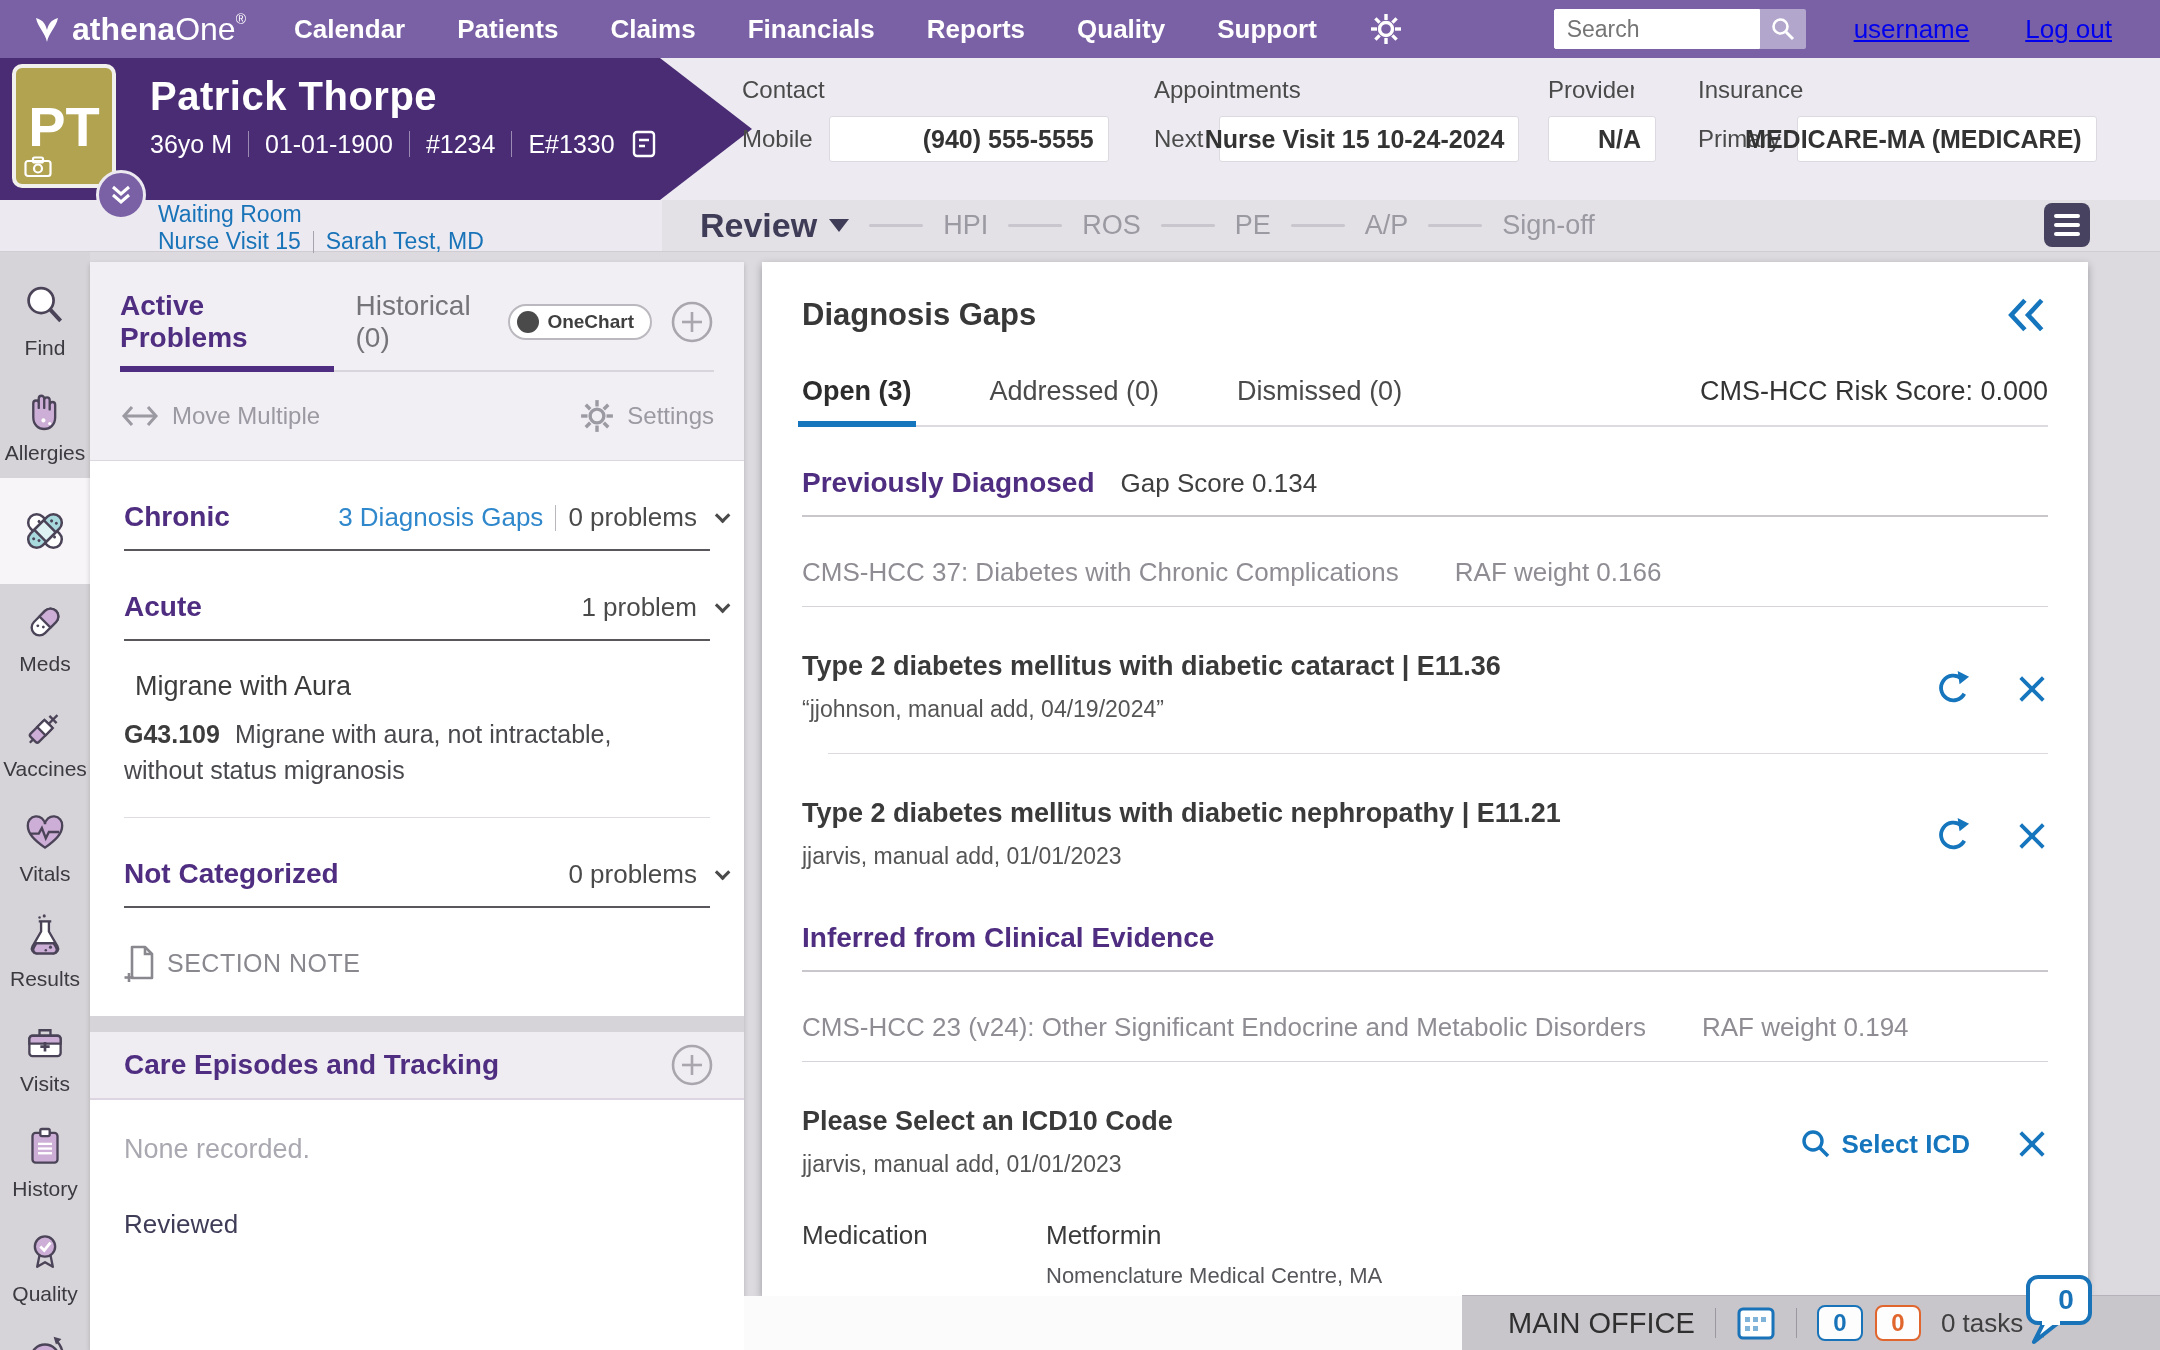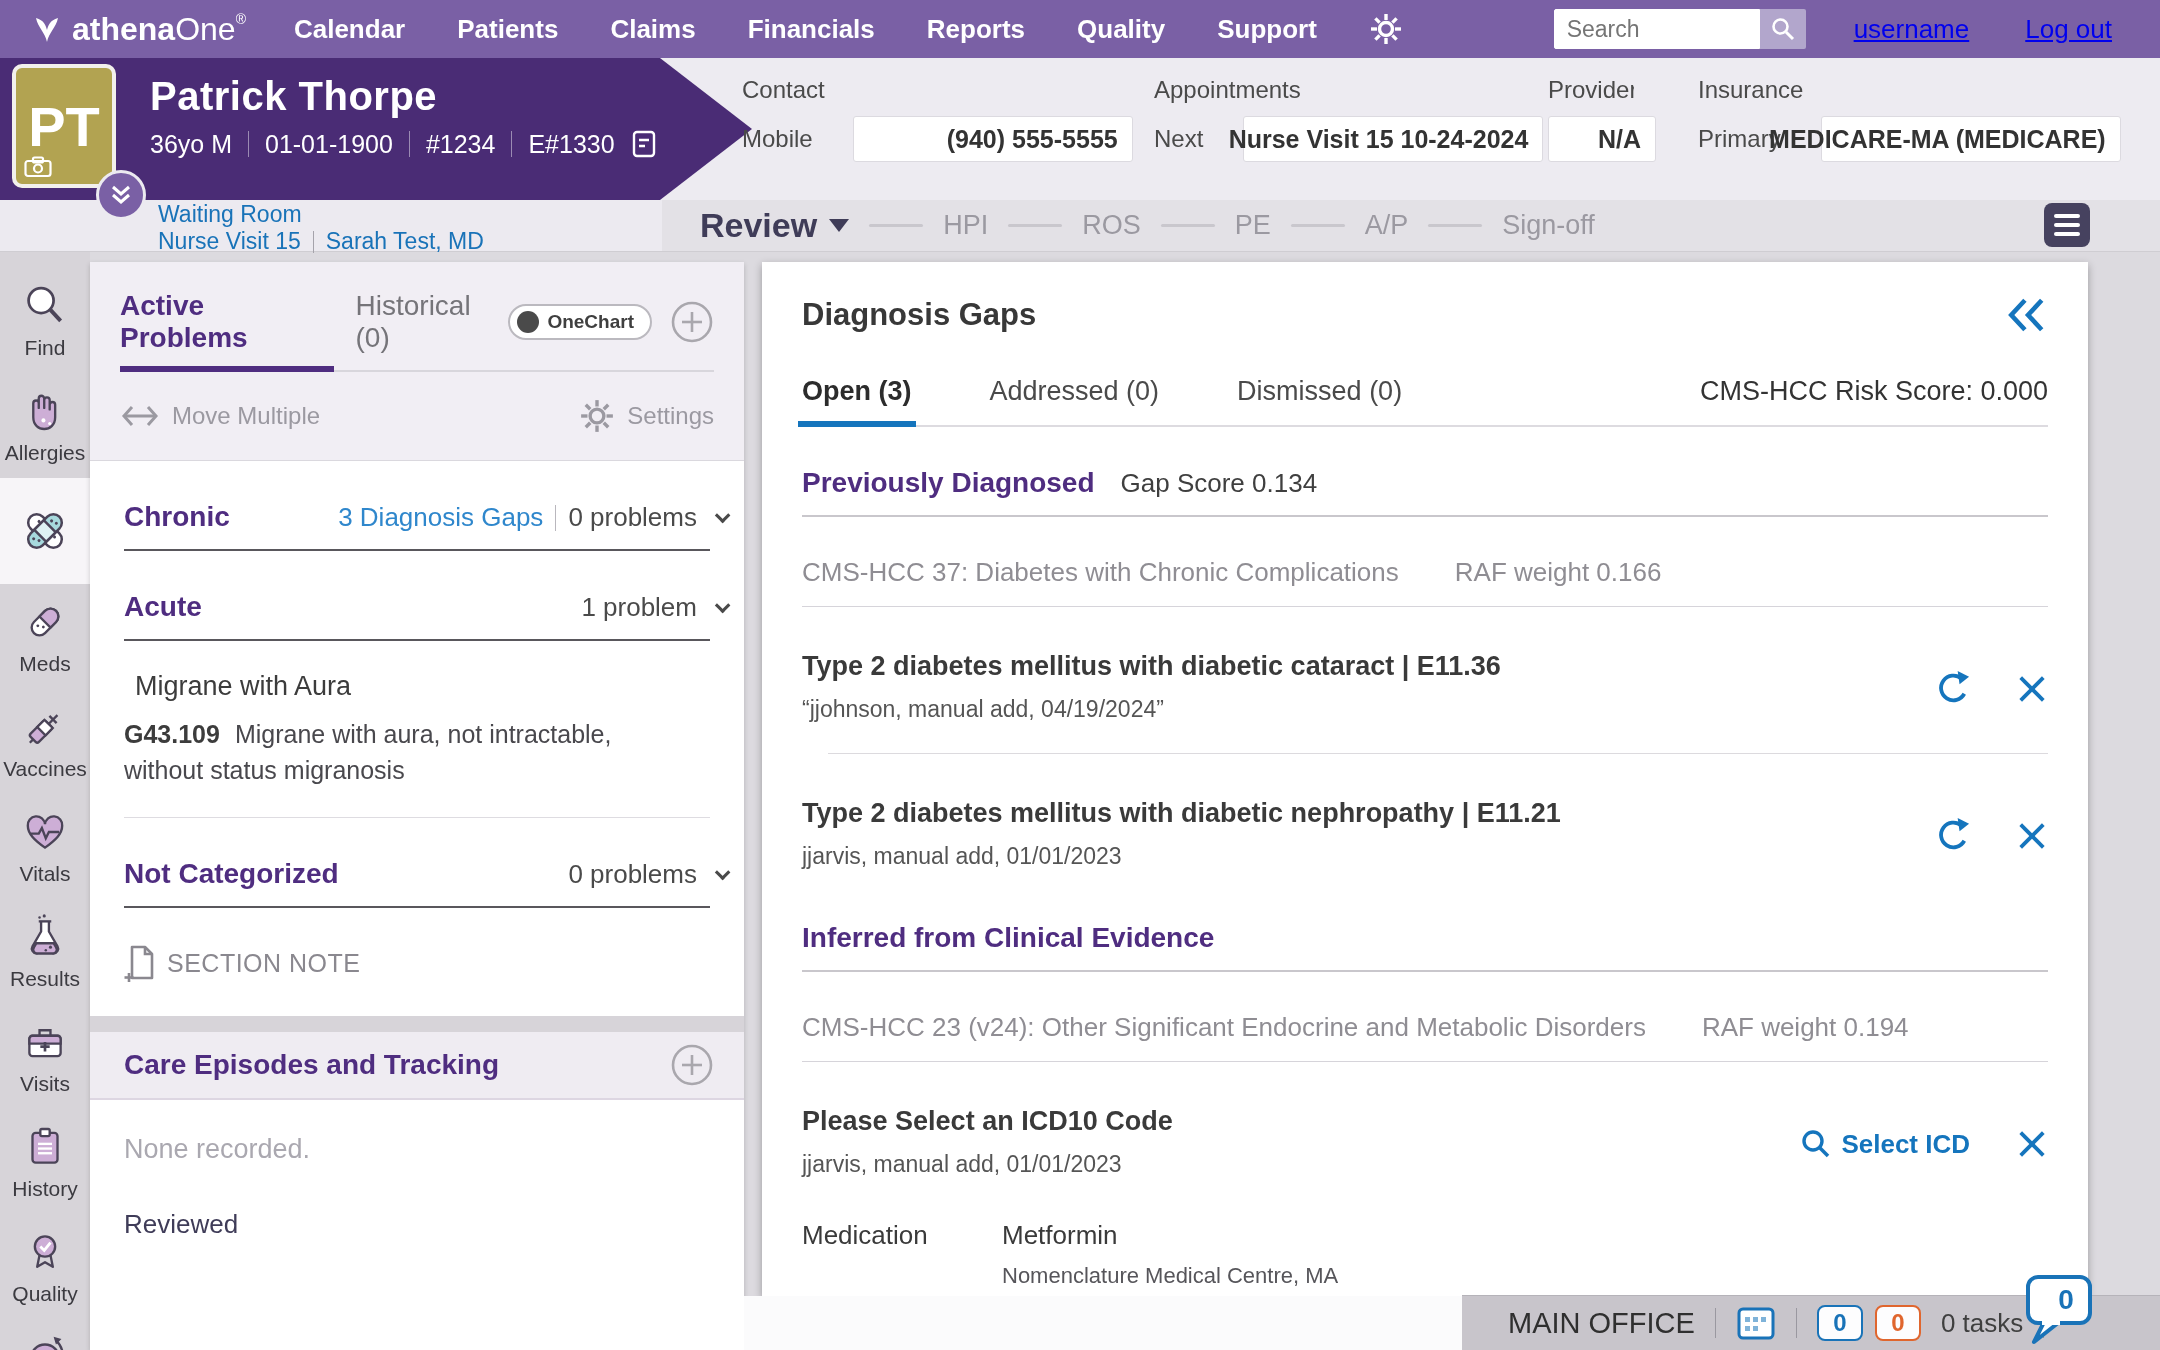--- a/index.html
+++ b/index.html
@@ -33,21 +33,21 @@
   .p-meta .vr{width:1px;height:26px;background:rgba(255,255,255,.45);}
   .avatar{position:absolute;left:12px;top:6px;width:104px;height:124px;background:#b2a351;
     border:4px solid #f2f0ec;border-radius:10px;color:#fff;display:flex;align-items:center;
     justify-content:center;font-size:56px;font-weight:bold;z-index:3;}
   .avatar .cam{position:absolute;left:8px;bottom:6px;}
   .expand{position:absolute;left:96px;top:112px;width:50px;height:50px;border-radius:50%;
     background:#7a60a5;border:3px solid #eceaf0;display:flex;align-items:center;justify-content:center;
     z-index:6;cursor:pointer;}
   .fg{position:absolute;top:18px;}
   .fg .fg-label{font-size:24px;color:#4a4a4a;margin-bottom:12px;}
-  .fg .row{display:flex;align-items:center;gap:24px;}
+  .fg .row{display:flex;align-items:center;}
   .sub-label{font-size:24px;color:#4a4a4a;margin-right:16px;}
   .val{background:#fff;border:1px solid #dcdae0;border-radius:3px;height:46px;display:flex;
     align-items:center;justify-content:flex-end;padding:0 14px;font-weight:bold;color:#333;font-size:25px;
     white-space:nowrap;}
   .fg-contact{left:742px;} .fg-contact .val{width:280px;}
   .fg-appts{left:1154px;} .fg-appts .val{width:300px;}
   .fg-provider{left:1548px;} .fg-provider .fg-label{width:86px;overflow:hidden;white-space:nowrap;}
   .fg-provider .val{width:108px;}
   .fg-insurance{left:1698px;} .fg-insurance .val{width:300px;}
 
@@ -129,21 +129,21 @@
   .sec-head .s{font-size:26px;color:#3f3f3f;}
   .group-head{display:flex;gap:56px;margin-top:40px;border-bottom:1px solid #d6d4da;padding-bottom:18px;
     font-size:26px;color:#8f8d93;}
   .gap-row{display:flex;justify-content:space-between;align-items:center;margin-top:44px;}
   .gr-title{font-size:27px;font-weight:bold;color:#3a3a3a;}
   .gr-sub{font-size:23px;color:#555;margin-top:14px;}
   .gr-actions{display:flex;align-items:center;gap:46px;padding-top:4px;}
   .icon-btn{background:none;border:none;cursor:pointer;display:flex;align-items:center;gap:10px;}
   .select-icd{font-size:26px;font-weight:600;color:#1575bd;}
   hr.row-div{border:none;border-top:1px solid #dcdade;margin:30px 0 0 26px;}
-  .med-block{display:flex;margin-top:42px;}
+  .med-block{display:flex;margin-top:42px;gap:44px;}
   .med-label{width:200px;font-size:26px;color:#3a3a3a;}
   .med-value{font-size:26px;color:#3a3a3a;}
   .med-source{font-size:22px;color:#56555a;margin-top:12px;}
 
   
   .under-strip{position:absolute;left:744px;top:1296px;width:718px;height:54px;background:#fbfbfc;}
   .status-bar{position:absolute;left:1462px;top:1295px;width:698px;height:55px;background:#c8c5cb;
     border-top:1px solid #b5b3b9;display:flex;align-items:center;gap:20px;padding-left:46px;}
   .office{font-size:29px;color:#2f2f2f;font-weight:500;white-space:nowrap;cursor:pointer;}
   .sb-vr{width:1px;height:30px;background:#9a98a0;}

